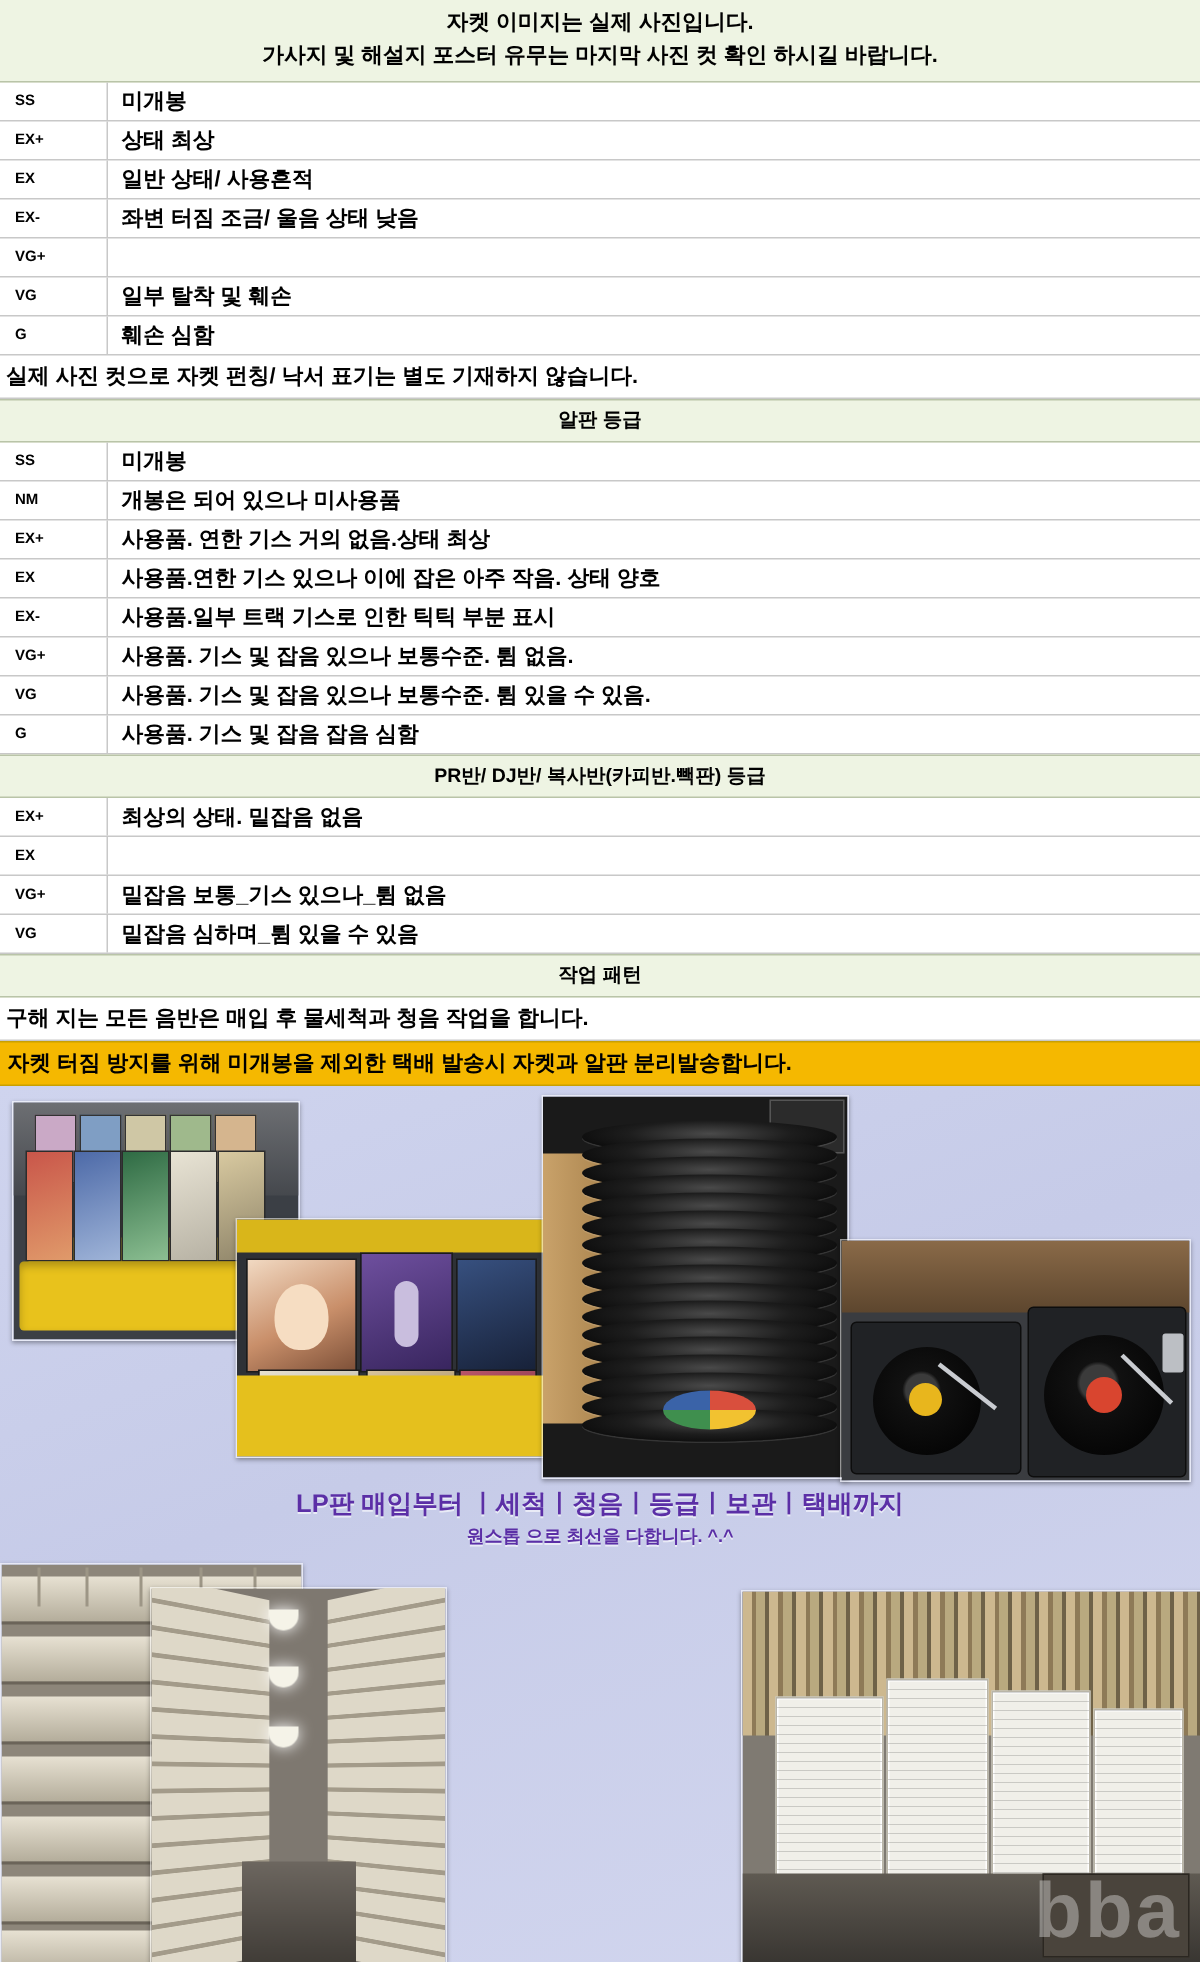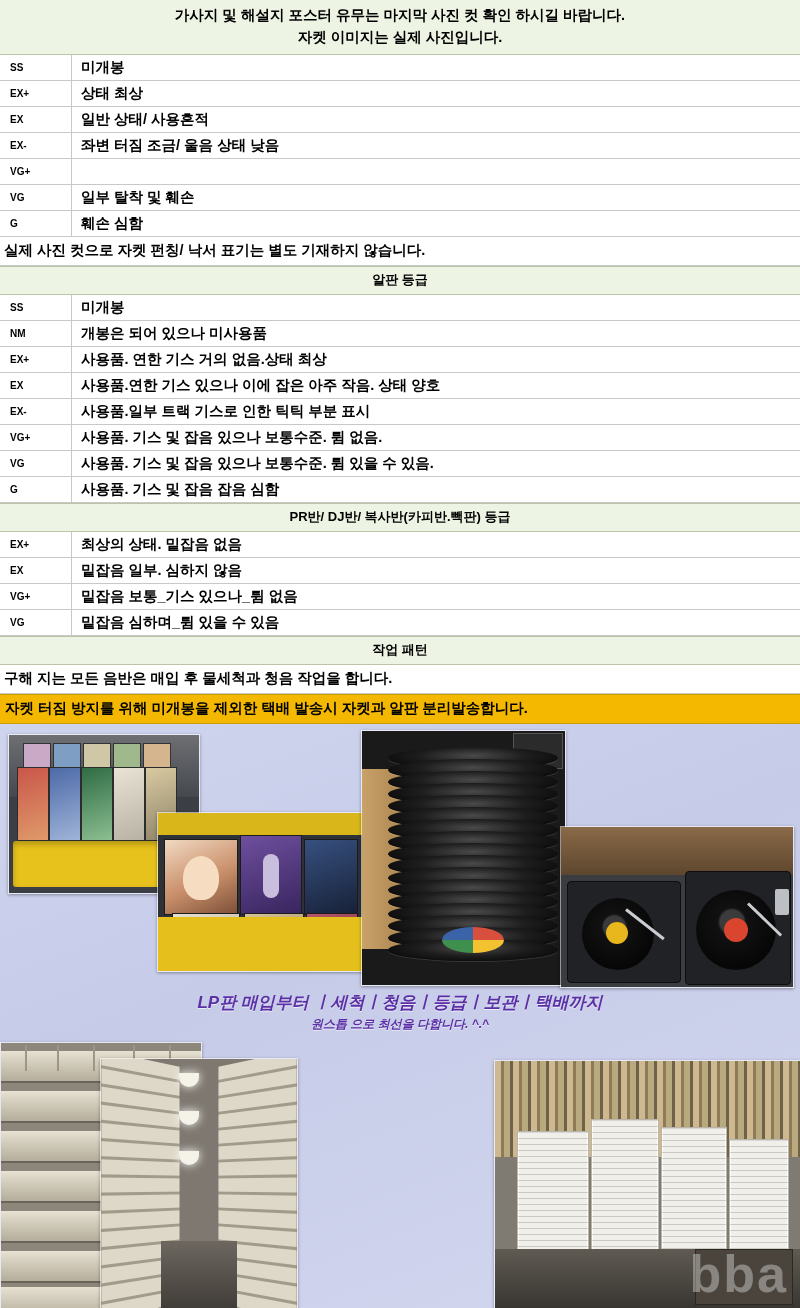--- a/index.html
+++ b/index.html
@@ -181,21 +181,20 @@
   .caption {
     position: absolute;
     left: 0; right: 0;
     top: 266px;
     text-align: center;
     color: #5b2fa6;
     font-weight: bold;
     font-size: 17px;
     line-height: 1.5;
     text-shadow: 0 1px 0 rgba(255,255,255,.6);
-    font-style: italic;
   }
   .caption .l2 { font-size: 12px; }
 
   
   #p5 { left: 0px; top: 318px; width: 200px; height: 268px; }
   #p5 .bg { position:absolute; inset:0; background:#8d867a; }
   #p5 .shelf { position:absolute; left:0; right:0; height:30px; background:linear-gradient(180deg,#e7e1d2,#b4ad9b); border-bottom:2px solid #6b6459; }
   #p5 .sh1{top:8px;} #p5 .sh2{top:48px;} #p5 .sh3{top:88px;} #p5 .sh4{top:128px;}
   #p5 .sh5{top:168px;} #p5 .sh6{top:208px;} #p5 .sh7{top:244px;}
   #p5 .tick { position:absolute; width:2px; height:26px; top:2px; background:#9d9686; }
@@ -238,22 +237,22 @@
   }
 </style>
 </head>
 <body>
 
 <div class="page">
 
   <div class="grading">
 
     <div class="hdr-note">
+      <div>자켓 이미지는 실제 사진입니다.</div>
       <div>가사지 및 해설지 포스터 유무는 마지막 사진 컷 확인 하시길 바랍니다.</div>
-      <div>자켓 이미지는 실제 사진입니다.</div>
     </div>
 
     <div>
       <div class="row">
         <div class="grade">SS</div>
         <div class="desc">미개봉</div>
       </div>
       <div class="row">
         <div class="grade">EX+</div>
         <div class="desc">상태 최상</div>
@@ -318,21 +317,20 @@
     </div>
 
     <div class="section-title">PR반/ DJ반/ 복사반(카피반.빽판) 등급</div>
     <div>
       <div class="row">
         <div class="grade">EX+</div>
         <div class="desc">최상의 상태. 밑잡음 없음</div>
       </div>
       <div class="row">
         <div class="grade">EX</div>
-        <div class="desc">밑잡음 일부. 심하지 않음</div>
       </div>
       <div class="row">
         <div class="grade">VG+</div>
         <div class="desc">밑잡음 보통_기스 있으나_튐 없음</div>
       </div>
       <div class="row">
         <div class="grade">VG</div>
         <div class="desc">밑잡음 심하며_튐 있을 수 있음</div>
       </div>
     </div>

